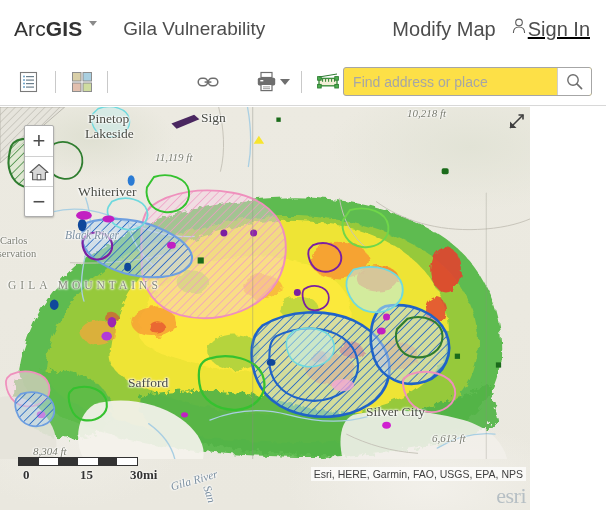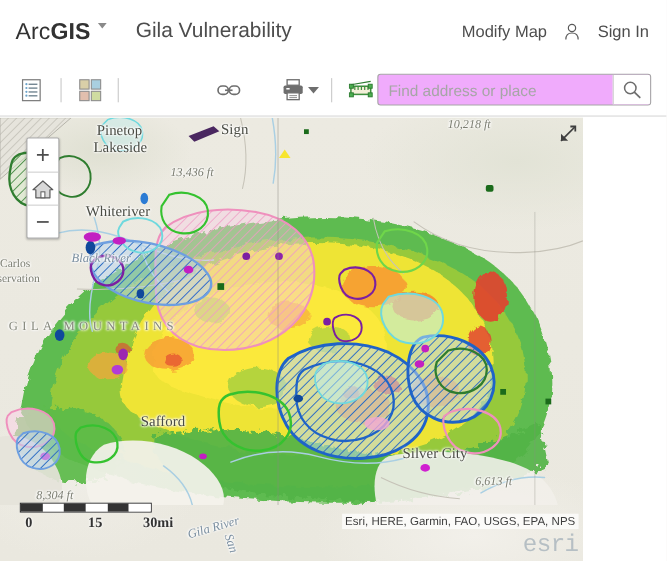--- a/index.html
+++ b/index.html
@@ -44,23 +44,23 @@
     color: #4d4d4d;
     font-weight: 400;
     white-space: nowrap;
   }
   .header-right {
     margin-left: auto;
     display: flex; align-items: center; gap: 16px;
     padding-right: 2px;
   }
   .hdr-link {
-    font-size: 15px; color: #4d4d4d; cursor: pointer; white-space: nowrap;
-  }
-  .signin-group { display: flex; align-items: center; gap: 16px; cursor: pointer; }
+    font-size: 20px; color: #4d4d4d; cursor: pointer; white-space: nowrap;
+  }
+  .signin-group { display: flex; align-items: flex-start; gap: 2px; cursor: pointer; text-decoration: underline; }
 
   
   .toolbar {
     position: relative;
     height: 48px;
     background: #fff;
     display: flex;
     align-items: center;
     padding: 0 14px;
     border-bottom: 1px solid #d8d8d8;
@@ -81,21 +81,21 @@
     border-left: 5px solid transparent;
     border-right: 5px solid transparent;
     border-top: 6px solid #6e6e6e;
   }
   .search-wrap {
     margin-left: auto;
     display: flex; align-items: stretch;
     width: 251px; height: 29px;
     border: 1px solid #a6a6a6;
     border-radius: 3px;
-    background: #f0abfc;
+    background: #fde047;
     overflow: hidden;
   }
   .search-input {
     flex: 1;
     border: none; outline: none;
     padding: 0 9px;
     font-size: 14px;
     color: #4d4d4d;
     font-family: "Liberation Sans", sans-serif;
     background: transparent;
@@ -204,21 +204,21 @@
     flex-direction: column;
   }
   .attrib-text {
     font-size: 10.5px;
     color: #3f3f3f;
     background: rgba(255,255,255,.72);
     padding: 1px 3px;
     white-space: nowrap;
   }
   .esri-logo {
-    font-family: Liberation Mono, monospace;
+    font-family: Liberation Serif, serif;
     font-size: 22px;
     color: #b6bfc4;
     font-weight: 400;
     line-height: .85;
     letter-spacing: -.5px;
   }
 </style>
 </head>
 <body>
 
@@ -522,28 +522,28 @@
       </g>
     </svg>
 
     <div>
       <div class="mlabel city" style="left:88px;  top:4px;">Pinetop</div>
       <div class="mlabel city" style="left:85px;  top:19px;">Lakeside</div>
       <div class="mlabel city" style="left:201px; top:3px;">Sign</div>
       <div class="mlabel city" style="left:78px;  top:77px;">Whiteriver</div>
       <div class="mlabel city" style="left:128px; top:268px;">Safford</div>
       <div class="mlabel city" style="left:366px; top:297px;">Silver City</div>
-      <div class="mlabel elev" style="left:155px; top:44px;">13,436 ft</div>
+      <div class="mlabel elev" style="left:155px; top:44px;">11,119 ft</div>
       <div class="mlabel elev" style="left:407px; top:0px;">10,218 ft</div>
       <div class="mlabel elev" style="left:432px; top:325px;">6,613 ft</div>
       <div class="mlabel elev" style="left:33px;  top:338px;">8,304 ft</div>
       <div class="mlabel river" style="left:65px; top:122px;">Black River</div>
       <div class="mlabel river" style="left:170px; top:367px; transform:rotate(-16deg);">Gila River</div>
       <div class="mlabel river" style="left:201px; top:381px; transform:rotate(72deg);">San</div>
-      <div class="mlabel range" style="left:8px; top:184px;">GILA  MOUNTAINS</div>
+      <div class="mlabel range" style="left:8px; top:172px;">GILA  MOUNTAINS</div>
       <div class="mlabel res" style="left:0px;   top:128px;">Carlos</div>
       <div class="mlabel res" style="left:-14px; top:141px;">Reservation</div>
       <div class="mlabel elev" style="left:589px; top:38px;margin-left:25px;">10</div>
     </div>
 
     <div class="zoomctl">
       <div class="zoom-plus">+</div>
       <div>
         <svg width="20" height="18" viewBox="0 0 20 18">
           <path d="M10 1.5 L19 9.5 L16.4 9.5 L16.4 16.8 L3.6 16.8 L3.6 9.5 L1 9.5 Z" fill="#d8d8d8" stroke="#5a5a5a" stroke-width="1.1" stroke-linejoin="round"></path>

